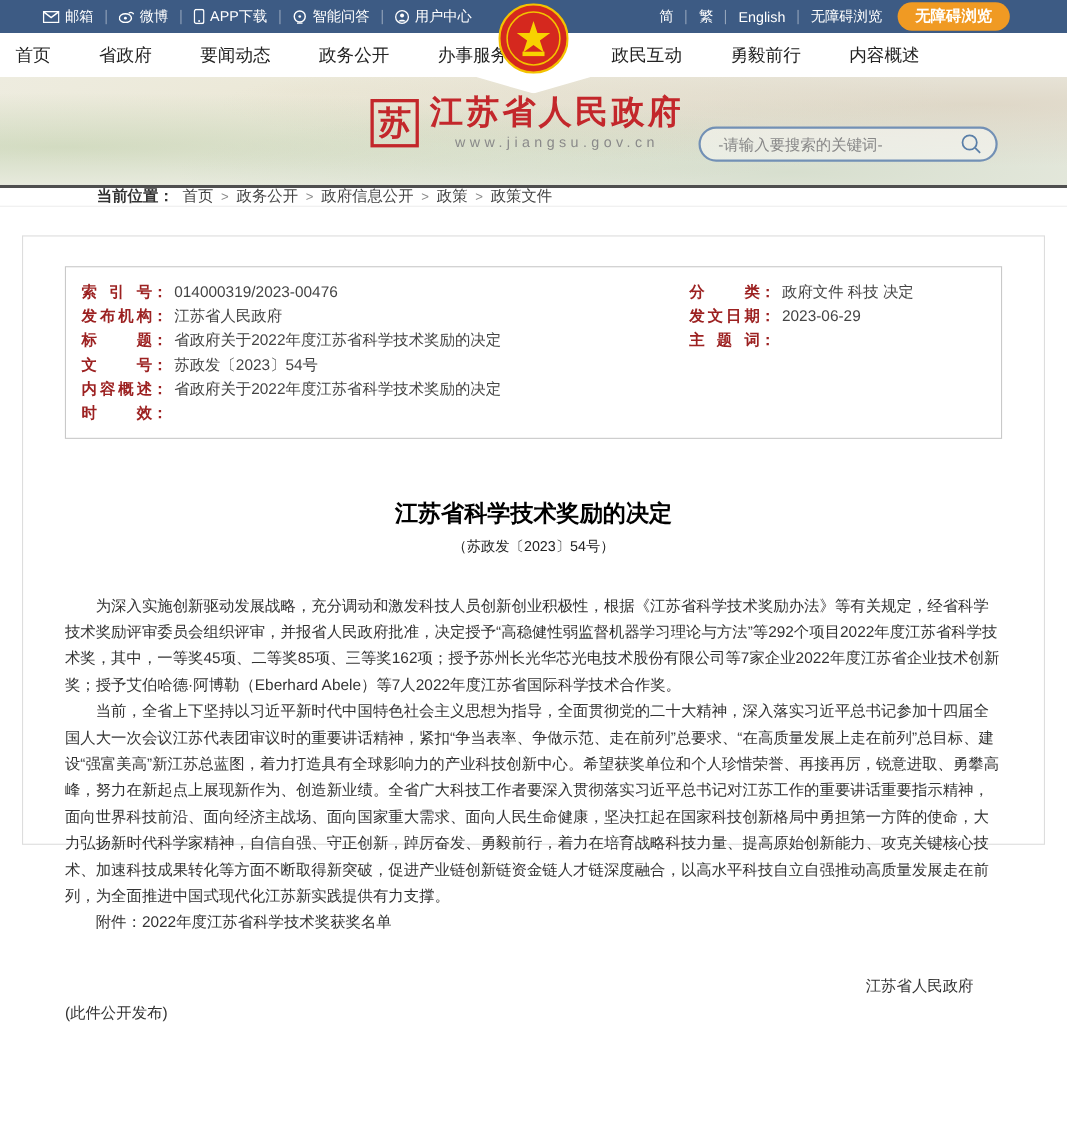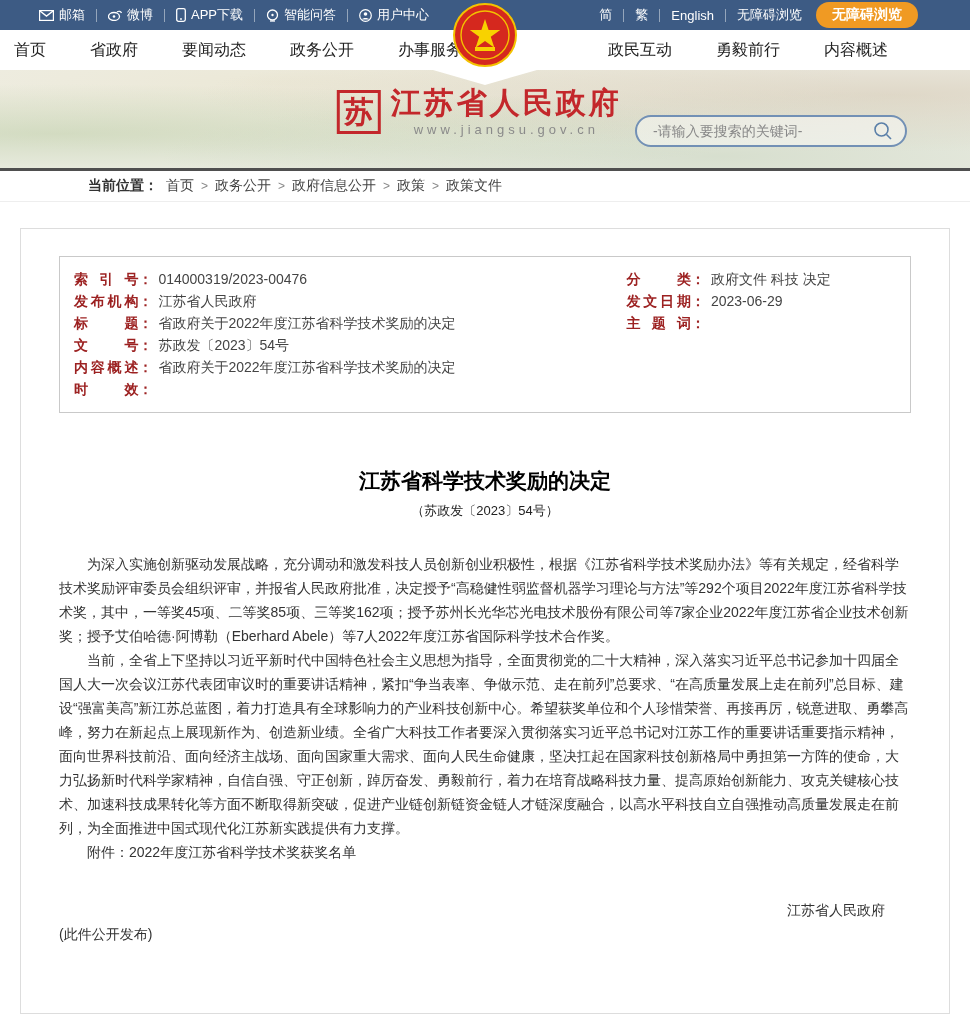--- a/index.html
+++ b/index.html
@@ -24,21 +24,21 @@
   }
   .topbar-right { margin-right: 40px; display: flex; align-items: center; }
   
   .nav {
     height: 40px; background: #fff; display: flex; align-items: center;
     font-size: 16px; color: #222; padding: 0 14px;
   }
   .nav-item { margin-right: 44px; cursor: pointer; white-space: nowrap; }
   .nav-right .nav-item { margin-right: 0; margin-left: 44px; }
   .nav-spacer { flex: 1; }
-  .nav-right { display: flex; margin-right: 68px; justify-content: space-between; }
+  .nav-right { display: flex; margin-right: 120px; justify-content: space-between; }
   
   .emblem-notch {
     position: absolute; left: 50%; top: 70px; transform: translateX(-50%);
     width: 104px; height: 15px; background: #fff; z-index: 8;
     clip-path: polygon(0 0, 100% 0, 50% 100%, 0 0);
   }
   .emblem { position: absolute; left: 50%; top: 3px; transform: translateX(-50%); z-index: 9; }
   
   .banner {
     height: 98px; position: relative;
@@ -70,30 +70,30 @@
   }
   .search-box input {
     flex: 1; border: none; outline: none; background: transparent;
     font-size: 14px; color: #555; font-family: inherit;
   }
   .search-box input::placeholder { color: #888; }
   .search-btn { background: none; border: none; cursor: pointer; padding: 0; display: flex; }
   
   .dark-line { height: 3px; background: #4f4f4f; }
   .breadcrumb {
-    height: 31px; background: #fff; border-bottom: 1px solid #eee;
+    height: 17px; background: #fff; border-bottom: 1px solid #eee;
     display: flex; align-items: center; padding-left: 88px; font-size: 14px;
   }
   .bc-label { font-weight: bold; color: #333; margin-right: 8px; }
   .bc-link { color: #444; cursor: pointer; }
   .bc-sep { color: #888; margin: 0 7px; font-size: 12px; }
   
   .content {
     margin: 26px 20px 0; border: 1px solid #ddd; background: #fff;
-    padding: 27px 38px 30px; height: 786px;
+    padding: 27px 38px 30px; height: 554px;
   }
   .meta-box { border: 1px solid #c9c9c9; display: flex; padding: 11px 0 12px; }
   .meta-col-left { flex: 0 0 65%; }
   .meta-col-right { flex: 1; }
   .meta-row { display: flex; font-size: 14px; line-height: 22px; padding-left: 14px; }
   .meta-label {
     color: #9c2121; font-weight: bold; display: inline-block; width: 4.6em;
     text-align: justify; text-align-last: justify; flex: 0 0 auto;
   }
   .meta-colon { color: #9c2121; font-weight: bold; margin-right: 6px; flex: 0 0 auto; }

